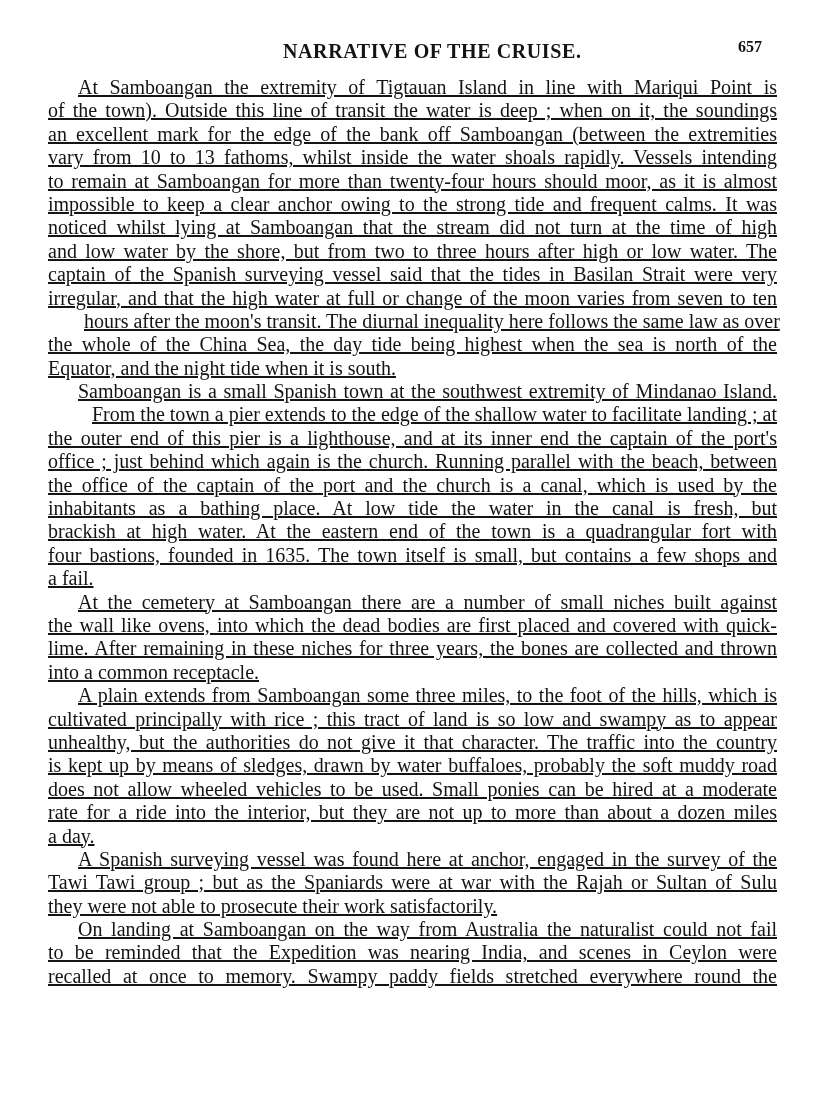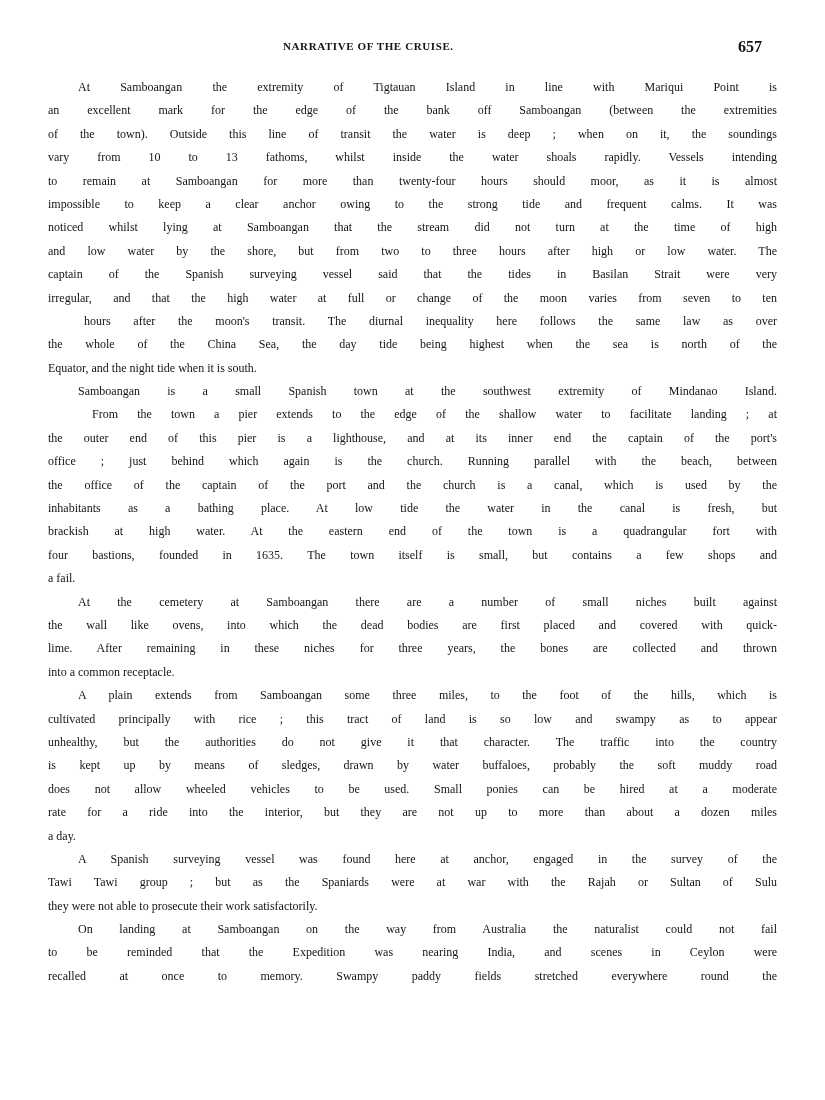--- a/index.html
+++ b/index.html
@@ -1,43 +1,43 @@
 <!DOCTYPE html>
 <html><head>
 <meta charset="utf-8">
 <style>
   html, body { margin: 0; padding: 0; background: #ffffff; }
   body { width: 825px; height: 1100px; position: relative; overflow: hidden;
          font-family: "Liberation Serif", "DejaVu Serif", serif; color: #141414; }
   .header { position: absolute; left: 0; top: 40px; width: 825px; height: 26px; }
-  .running-head { position: absolute; left: 283px; top: 0; font-size: 11px;
+  .running-head { position: absolute; left: 283px; top: 0; font-size: 20px;
                   letter-spacing: 0.6px; font-weight: bold; white-space: nowrap; }
   .page-number { position: absolute; left: 738px; top: -2px; font-size: 16px; font-weight: bold; }
   .body-text { position: absolute; left: 48px; top: 76px; width: 729px; }
-  .line { display: block; height: 23.4px; line-height: 23.4px; font-size: 12px;
+  .line { display: block; height: 23.4px; line-height: 23.4px; font-size: 20px;
           white-space: nowrap; text-align: justify; text-align-last: justify;
-          transform-origin: left center; }
+          transform-origin: left center; text-decoration: underline; }
   .line.indent { padding-left: 30px; }
   .line.last { text-align-last: left; }
   .paragraph { display: block; }
 </style>
 </head>
 <body>
 
 <div class="header">
   <span class="running-head">NARRATIVE OF THE CRUISE.</span>
   <span class="page-number">657</span>
 </div>
 
 <div class="body-text">
 
   <div class="paragraph">
     <span class="line indent" style="display: block;">At Samboangan the extremity of Tigtauan Island in line with Mariqui Point is</span>
+    <span class="line" style="display: block;">of the town).  Outside this line of transit the water is deep ; when on it, the soundings</span>
     <span class="line" style="display: block;">an excellent mark for the edge of the bank off Samboangan (between the extremities</span>
-    <span class="line" style="display: block;">of the town).  Outside this line of transit the water is deep ; when on it, the soundings</span>
     <span class="line" style="display: block;">vary from 10 to 13 fathoms, whilst inside the water shoals rapidly.  Vessels intending</span>
     <span class="line" style="display: block;">to remain at Samboangan for more than twenty-four hours should moor, as it is almost</span>
     <span class="line" style="display: block;">impossible to keep a clear anchor owing to the strong tide and frequent calms.  It was</span>
     <span class="line" style="display: block;">noticed whilst lying at Samboangan that the stream did not turn at the time of high</span>
     <span class="line" style="display: block;">and low water by the shore, but from two to three hours after high or low water.  The</span>
     <span class="line" style="display: block;">captain of the Spanish surveying vessel said that the tides in Basilan Strait were very</span>
     <span class="line" style="display: block;">irregular, and that the high water at full or change of the moon varies from seven to ten</span>
     <span class="line" style="display: block; margin-left: 36px;">hours after the moon's transit.  The diurnal inequality here follows the same law as over</span>
     <span class="line" style="display: block;">the whole of the China Sea, the day tide being highest when the sea is north of the</span>
     <span class="line last" style="display: block;">Equator, and the night tide when it is south.</span>

